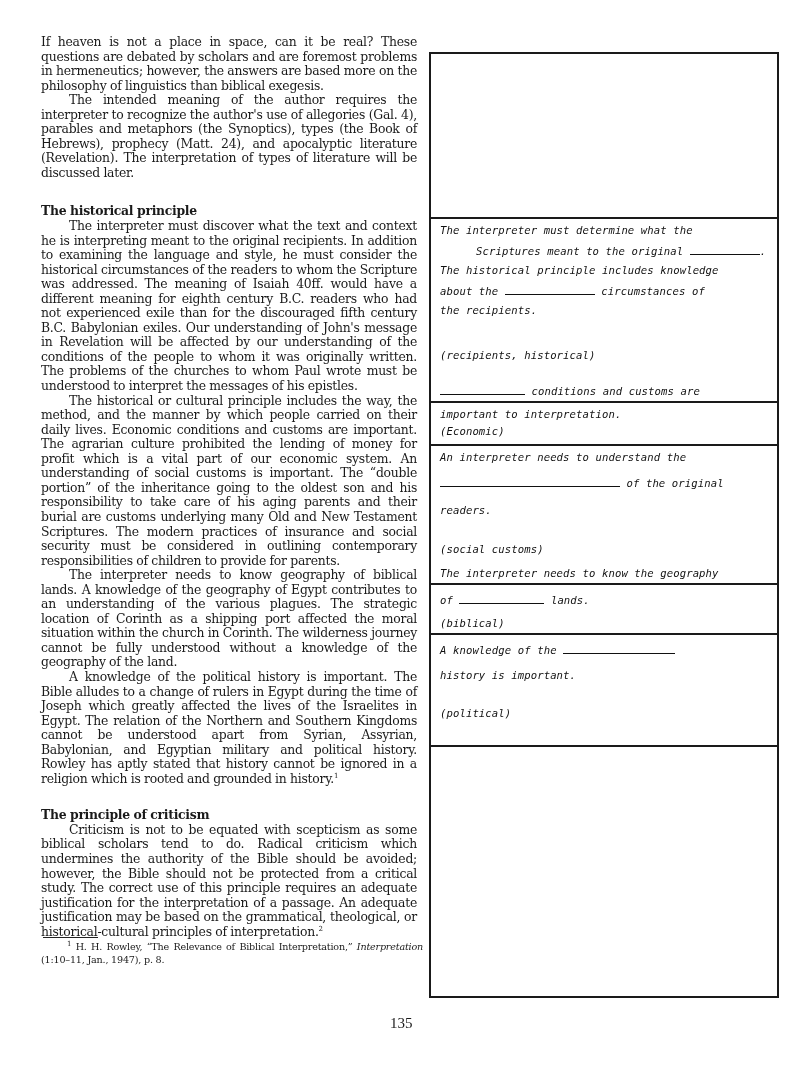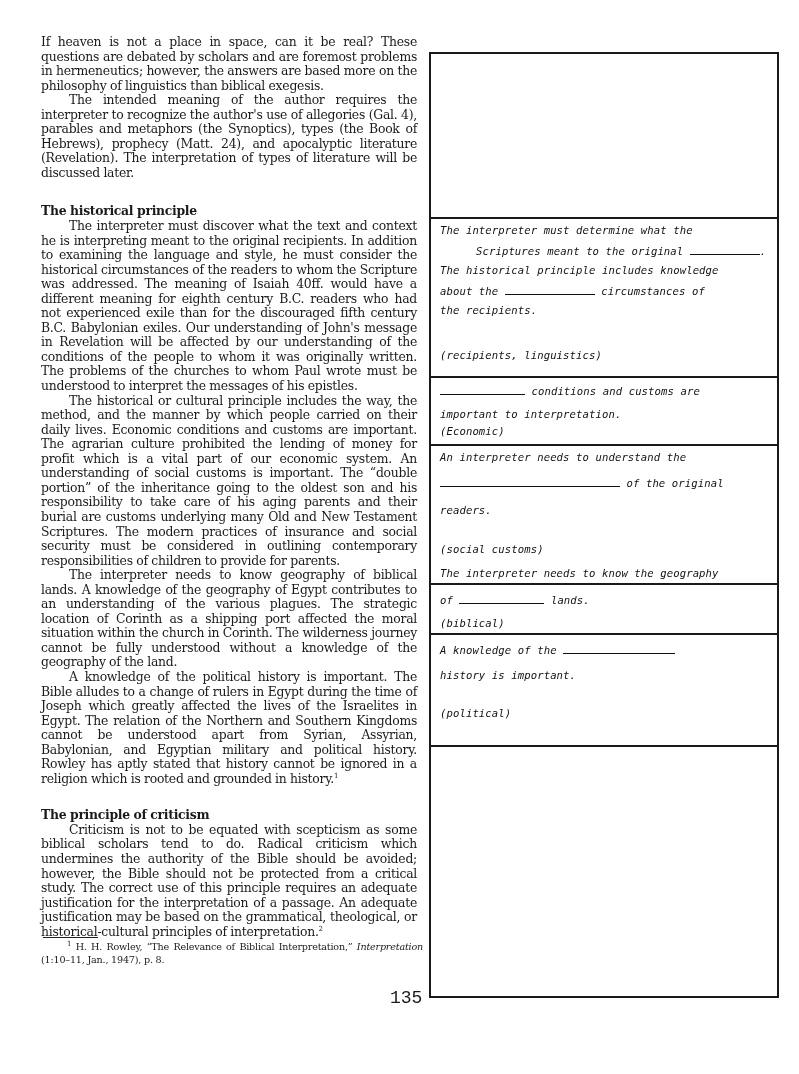--- a/index.html
+++ b/index.html
@@ -66,23 +66,23 @@
     .footnotes p {
       margin: 0;
       text-align: justify;
     }
     .footnotes p.fn {
       text-indent: 26px;
     }
     .page-number {
       position: absolute;
       left: 390px;
-      top: 988px;
-      font-family: Liberation Mono, monospace;
-      font-size: 18px;
+      top: 1015px;
+      font-family: Liberation Serif, serif;
+      font-size: 15px;
     }
     .frame-box {
       position: absolute;
       left: 429px;
       top: 52px;
       width: 346px;
       height: 942px;
       border: 2px solid #1a1a1a;
     }
     .frame {
@@ -104,21 +104,21 @@
       left: 9px;
       white-space: pre;
     }
     .blank {
       display: inline-block;
       border-bottom: 1px solid #111;
       height: 10px;
       vertical-align: baseline;
     }
     .f0 { top: 0; height: 165px; }
-    .f1 { top: 165px; height: 159px; }
+    .f1 { top: 165px; height: 184px; }
     .f2 { top: 324px; height: 68px; }
     .f3 { top: 392px; height: 139px; }
     .f4 { top: 507px; height: 74px; }
     .f5 { top: 581px; height: 112px; }
     .f6 { top: 682px; height: 260px; }
   </style>
 </head>
 <body>
 
 <div class="left-col">
@@ -147,21 +147,21 @@
 <div class="page-number">135</div>
 
 <div class="frame-box">
   <div class="frame f0"></div>
   <div class="frame f1">
       <div class="line" style="top: 5px;"><span>The interpreter must determine what the</span></div>
       <div class="line" style="top: 25px; margin-left: 36px;"><span>Scriptures meant to the original </span><span class="blank" style="width: 70px;"></span><span>.</span></div>
       <div class="line" style="top: 45px;"><span>The historical principle includes knowledge</span></div>
       <div class="line" style="top: 65px;"><span>about the </span><span class="blank" style="width: 90px;"></span><span> circumstances of</span></div>
       <div class="line" style="top: 85px;"><span>the recipients.</span></div>
-      <div class="line" style="top: 130px;">(recipients, linguistics)</div>
+      <div class="line" style="top: 130px;">(recipients, historical)</div>
     </div>
   <div class="frame f2">
       <div class="line" style="top: 6px;"><span></span><span class="blank" style="width: 85px;"></span><span> conditions and customs are</span></div>
       <div class="line" style="top: 30px; font-style: italic;"><span>important to interpretation.</span></div>
       <div class="line" style="top: 47px;">(Economic)</div>
     </div>
   <div class="frame f3">
       <div class="line" style="top: 5px;"><span>An interpreter needs to understand the</span></div>
       <div class="line" style="top: 30px;"><span></span><span class="blank" style="width: 180px;"></span><span> of the original</span></div>
       <div class="line" style="top: 58px;"><span>readers.</span></div>

